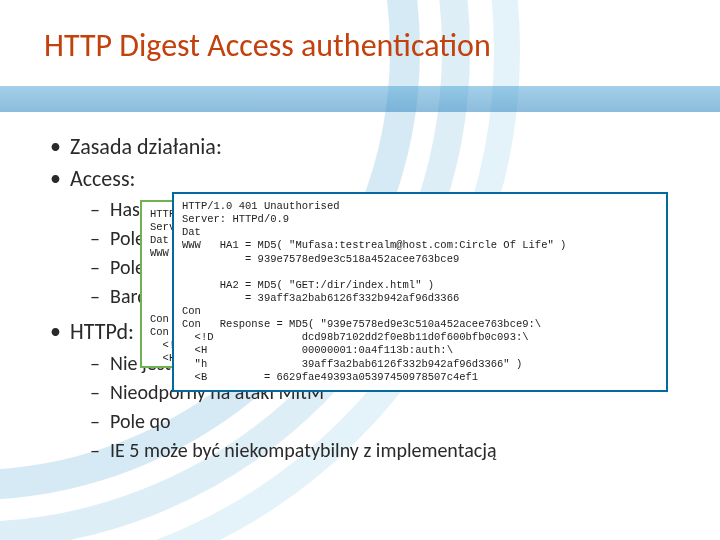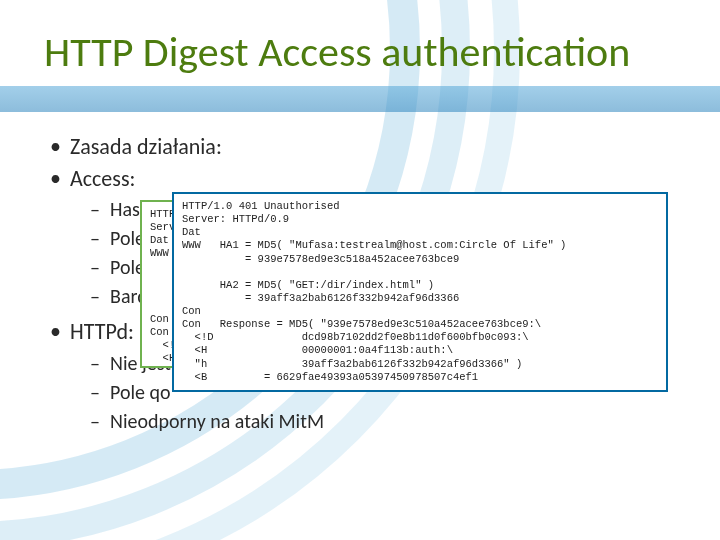--- a/index.html
+++ b/index.html
@@ -12,21 +12,21 @@
   .arc { position: absolute; border-radius: 50%; border: 32px solid rgba(65,160,210,0.22); }
   .arc.a1 { width: 900px; height: 900px; top: 60px; left: 60px; border-width: 30px; }
   .arc.a2 { width: 1000px; height: 1000px; top: 10px; left: 10px; border-width: 28px; border-color: rgba(65,160,210,0.18); }
   .arc.a3 { width: 1100px; height: 1100px; top: -40px; left: -40px; border-width: 26px; border-color: rgba(65,160,210,0.14); }
 
   
   .banner { position: absolute; top: 86px; left: 0; width: 720px; height: 26px;
             background: linear-gradient(to bottom, #57a8d8 0%, #2f86bf 100%); opacity: 0.55; }
 
   .title { position: absolute; top: 26px; left: 44px; width: 640px;
-           font-size: 42px; color: #4d7c0f; font-weight: 400; }
+           font-size: 32px; color: #c2410c; font-weight: 400; }
 
   .body { position: absolute; top: 132px; left: 48px; width: 620px; color: #2a2a2a; }
 
   .lvl1 { list-style: none; }
   .lvl1 > li { position: relative; padding-left: 22px; font-size: 22px; line-height: 1.35; margin-bottom: 2px; }
   .lvl1 > li::before { content: "•"; position: absolute; left: 2px; top: 0; font-size: 22px; }
 
   .lvl2 { list-style: none; margin-top: 2px; margin-bottom: 6px; }
   .lvl2 > li { position: relative; padding-left: 40px; font-size: 20px; line-height: 1.45; }
   .lvl2 > li::before { content: "–"; position: absolute; left: 20px; top: 0; }
@@ -61,22 +61,23 @@
           <li><span>Hasło w</span></li>
           <li><span>Pole no</span></li>
           <li><span>Pole no</span></li>
           <li><span>Bardzie</span></li>
         </ul>
       </li>
       <li>
         <span>HTTPd:</span>
         <ul class="lvl2">
           <li><span>Nie jest</span></li>
+          <li><span>Nieodporny na ataki MitM</span></li>
           <li><span>Pole qo</span></li>
-          <li><span>Nieodporny na ataki MitM</span></li>
+          <li><span>IE 5 może być niekompatybilny z implementacją</span></li>
         </ul>
       </li>
     </ul>
   </div>
 
   <div class="codebox behind">HTTP/1.0 401 Unauthorised
 Server: HTTPd/0.9
 Dat
 WWW   HA1 = MD5( "Mufasa:testrealm@host.com:Circle Of Life" )
           = 939e7578ed9e3c518a452acee763bce9

